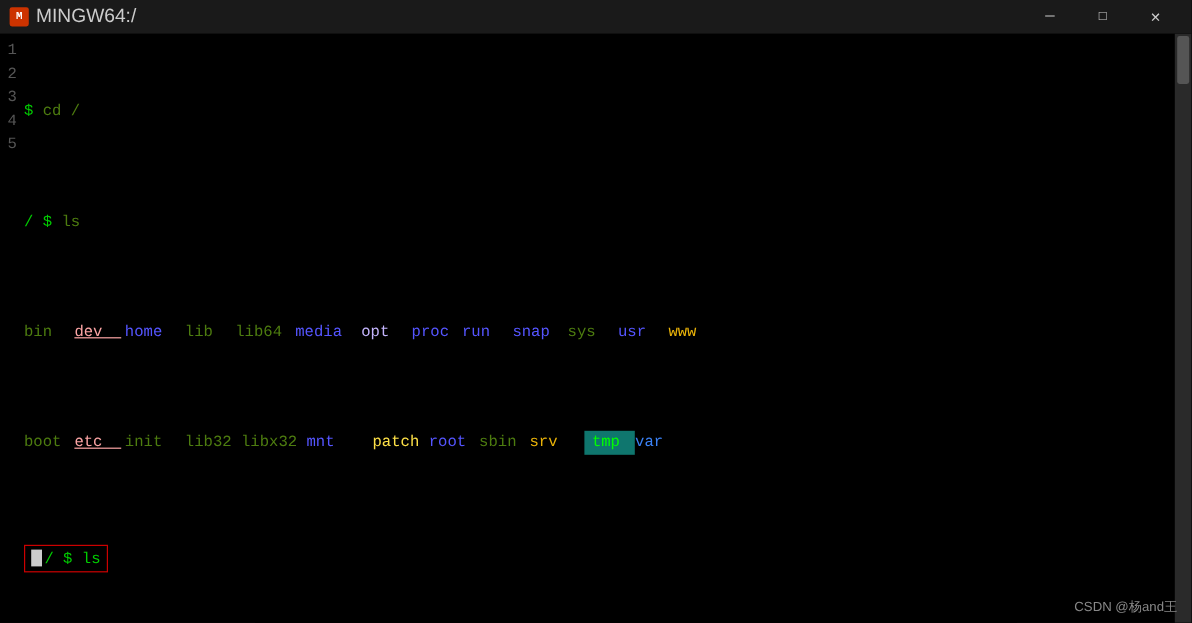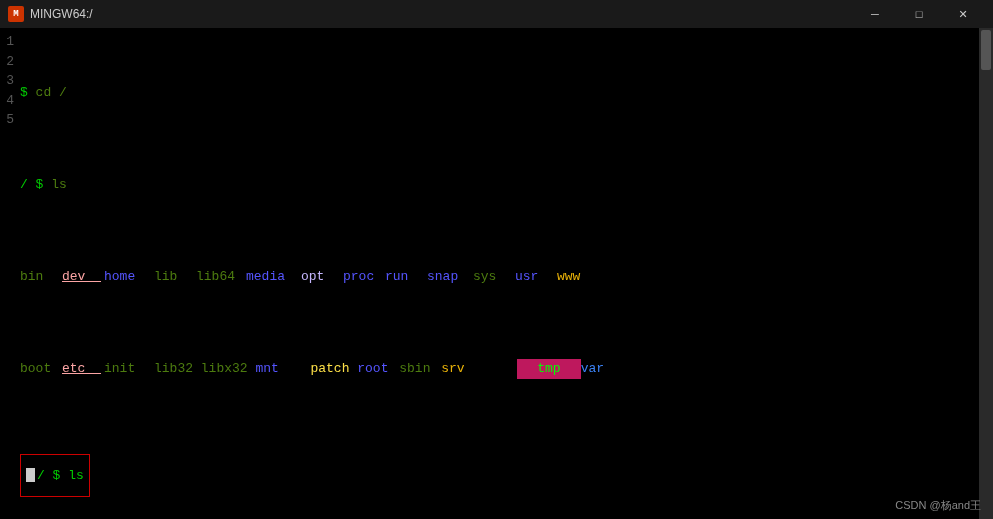--- a/index.html
+++ b/index.html
@@ -43,21 +43,21 @@
       height: 16px;
       background: #cc3300;
       border-radius: 2px;
       display: flex;
       align-items: center;
       justify-content: center;
     }
 
     .titlebar-title {
       color: #cccccc;
-      font-size: 12px;
+      font-size: 16px;
       font-family: 'Segoe UI', sans-serif;
     }
 
     .titlebar-controls {
       display: flex;
       gap: 0;
     }
 
     .titlebar-btn {
       width: 44px;
@@ -203,27 +203,27 @@
         <span class="white col" style="min-width:42px">boot&nbsp;</span>
         <span class="cyan col" style="min-width:42px">etc&nbsp;&nbsp;</span>
         <span class="white col" style="min-width:50px">init&nbsp;</span>
         <span class="white col" style="min-width:42px">lib32&nbsp;</span>
         <span class="white col" style="min-width:50px">libx32&nbsp;</span>
         <span class="blue-dir col" style="min-width:55px;color:#5555ff">mnt&nbsp;&nbsp;&nbsp;</span>
         <span class="blue-dir col" style="min-width:42px;color:#fde047">patch&nbsp;</span>
         <span class="blue-dir col" style="min-width:42px;color:#5555ff">root&nbsp;</span>
         <span class="white col" style="min-width:42px">sbin&nbsp;</span>
         <span class="blue-dir col" style="min-width:46px;color:#eab308">srv&nbsp;&nbsp;</span>
-        <span class="green col" style="min-width:42px;background:#be185d;color:#00ff00;padding:0 20px;margin-left:30px;">tmp</span>
+        <span class="green col" style="min-width:42px;background:#0f766e;color:#00ff00;padding:0 6px;">tmp</span>
         <span class="blue-dir col" style="min-width:42px;color:#3b82f6">var</span>
       </div>
 
       
       <div class="line" style="margin-top:2px">
-        <span style="display:inline-block;border:1.5px solid #cc0000;padding:11px 5px;display:inline-flex;align-items:center;gap:2px;">
+        <span style="display:inline-block;border:1.5px solid #cc0000;padding:1px 5px;display:inline-flex;align-items:center;gap:2px;">
           <span style="display:inline-block;width:9px;height:14px;background:#cccccc;vertical-align:middle;"></span>
           <span class="green">/&nbsp;$&nbsp;ls</span>
         </span>
       </div>
     </div>
 
     <div class="scrollbar">
       <div class="scrollbar-thumb"></div>
     </div>
   </div>

